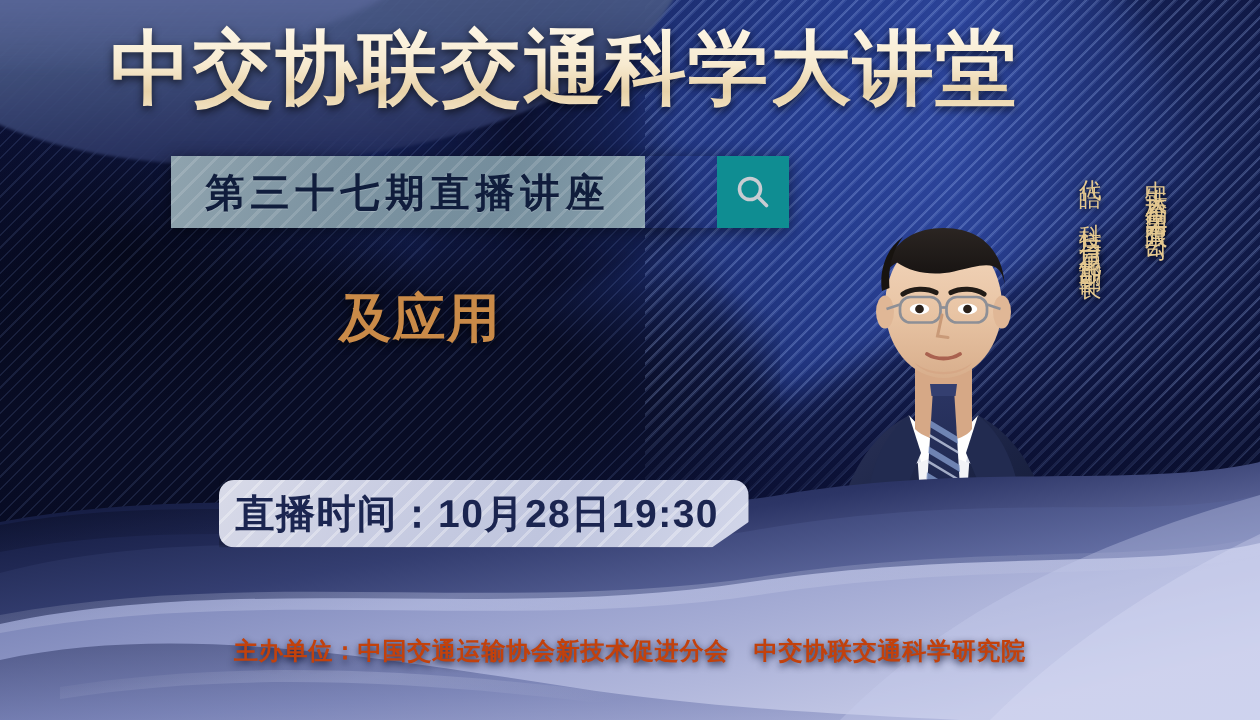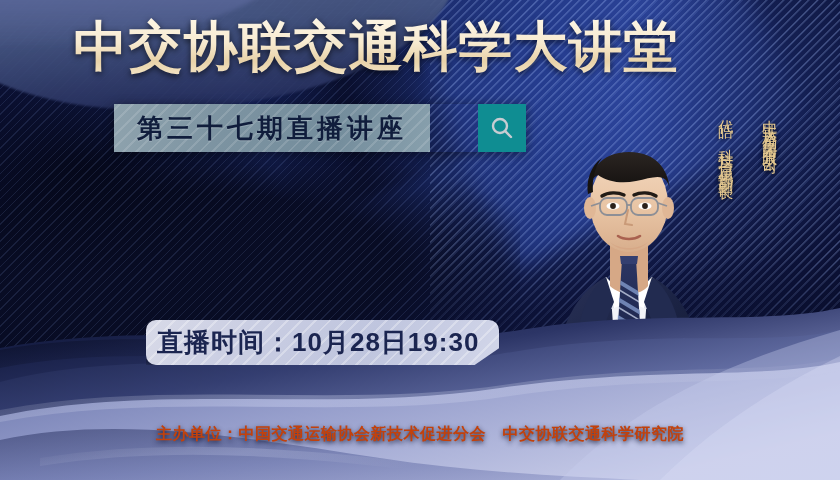--- a/index.html
+++ b/index.html
@@ -373,20 +373,21 @@
       <span>
         <svg width="28" height="28" viewBox="0 0 28 28" fill="none" stroke="#c8ccd2" stroke-width="2.4" stroke-linecap="round">
           <circle cx="12" cy="12" r="7"></circle>
           <line x1="17.2" y1="17.2" x2="23" y2="23"></line>
         </svg>
       </span>
     </div>
   </div>
 
   <div class="topic">
+    <span class="topic-line">及应用</span>
   </div>
 
   <div class="time-pill">
     <span class="time-text">直播时间：10月28日19:30</span>
   </div>
 
   <div class="vtext vtext-company">中铁大桥局集团有限公司</div>
   <div class="vtext vtext-person">代皓 科技与信息化部副部长</div>
 
   <div class="footer">主办单位：中国交通运输协会新技术促进分会　中交协联交通科学研究院</div>

